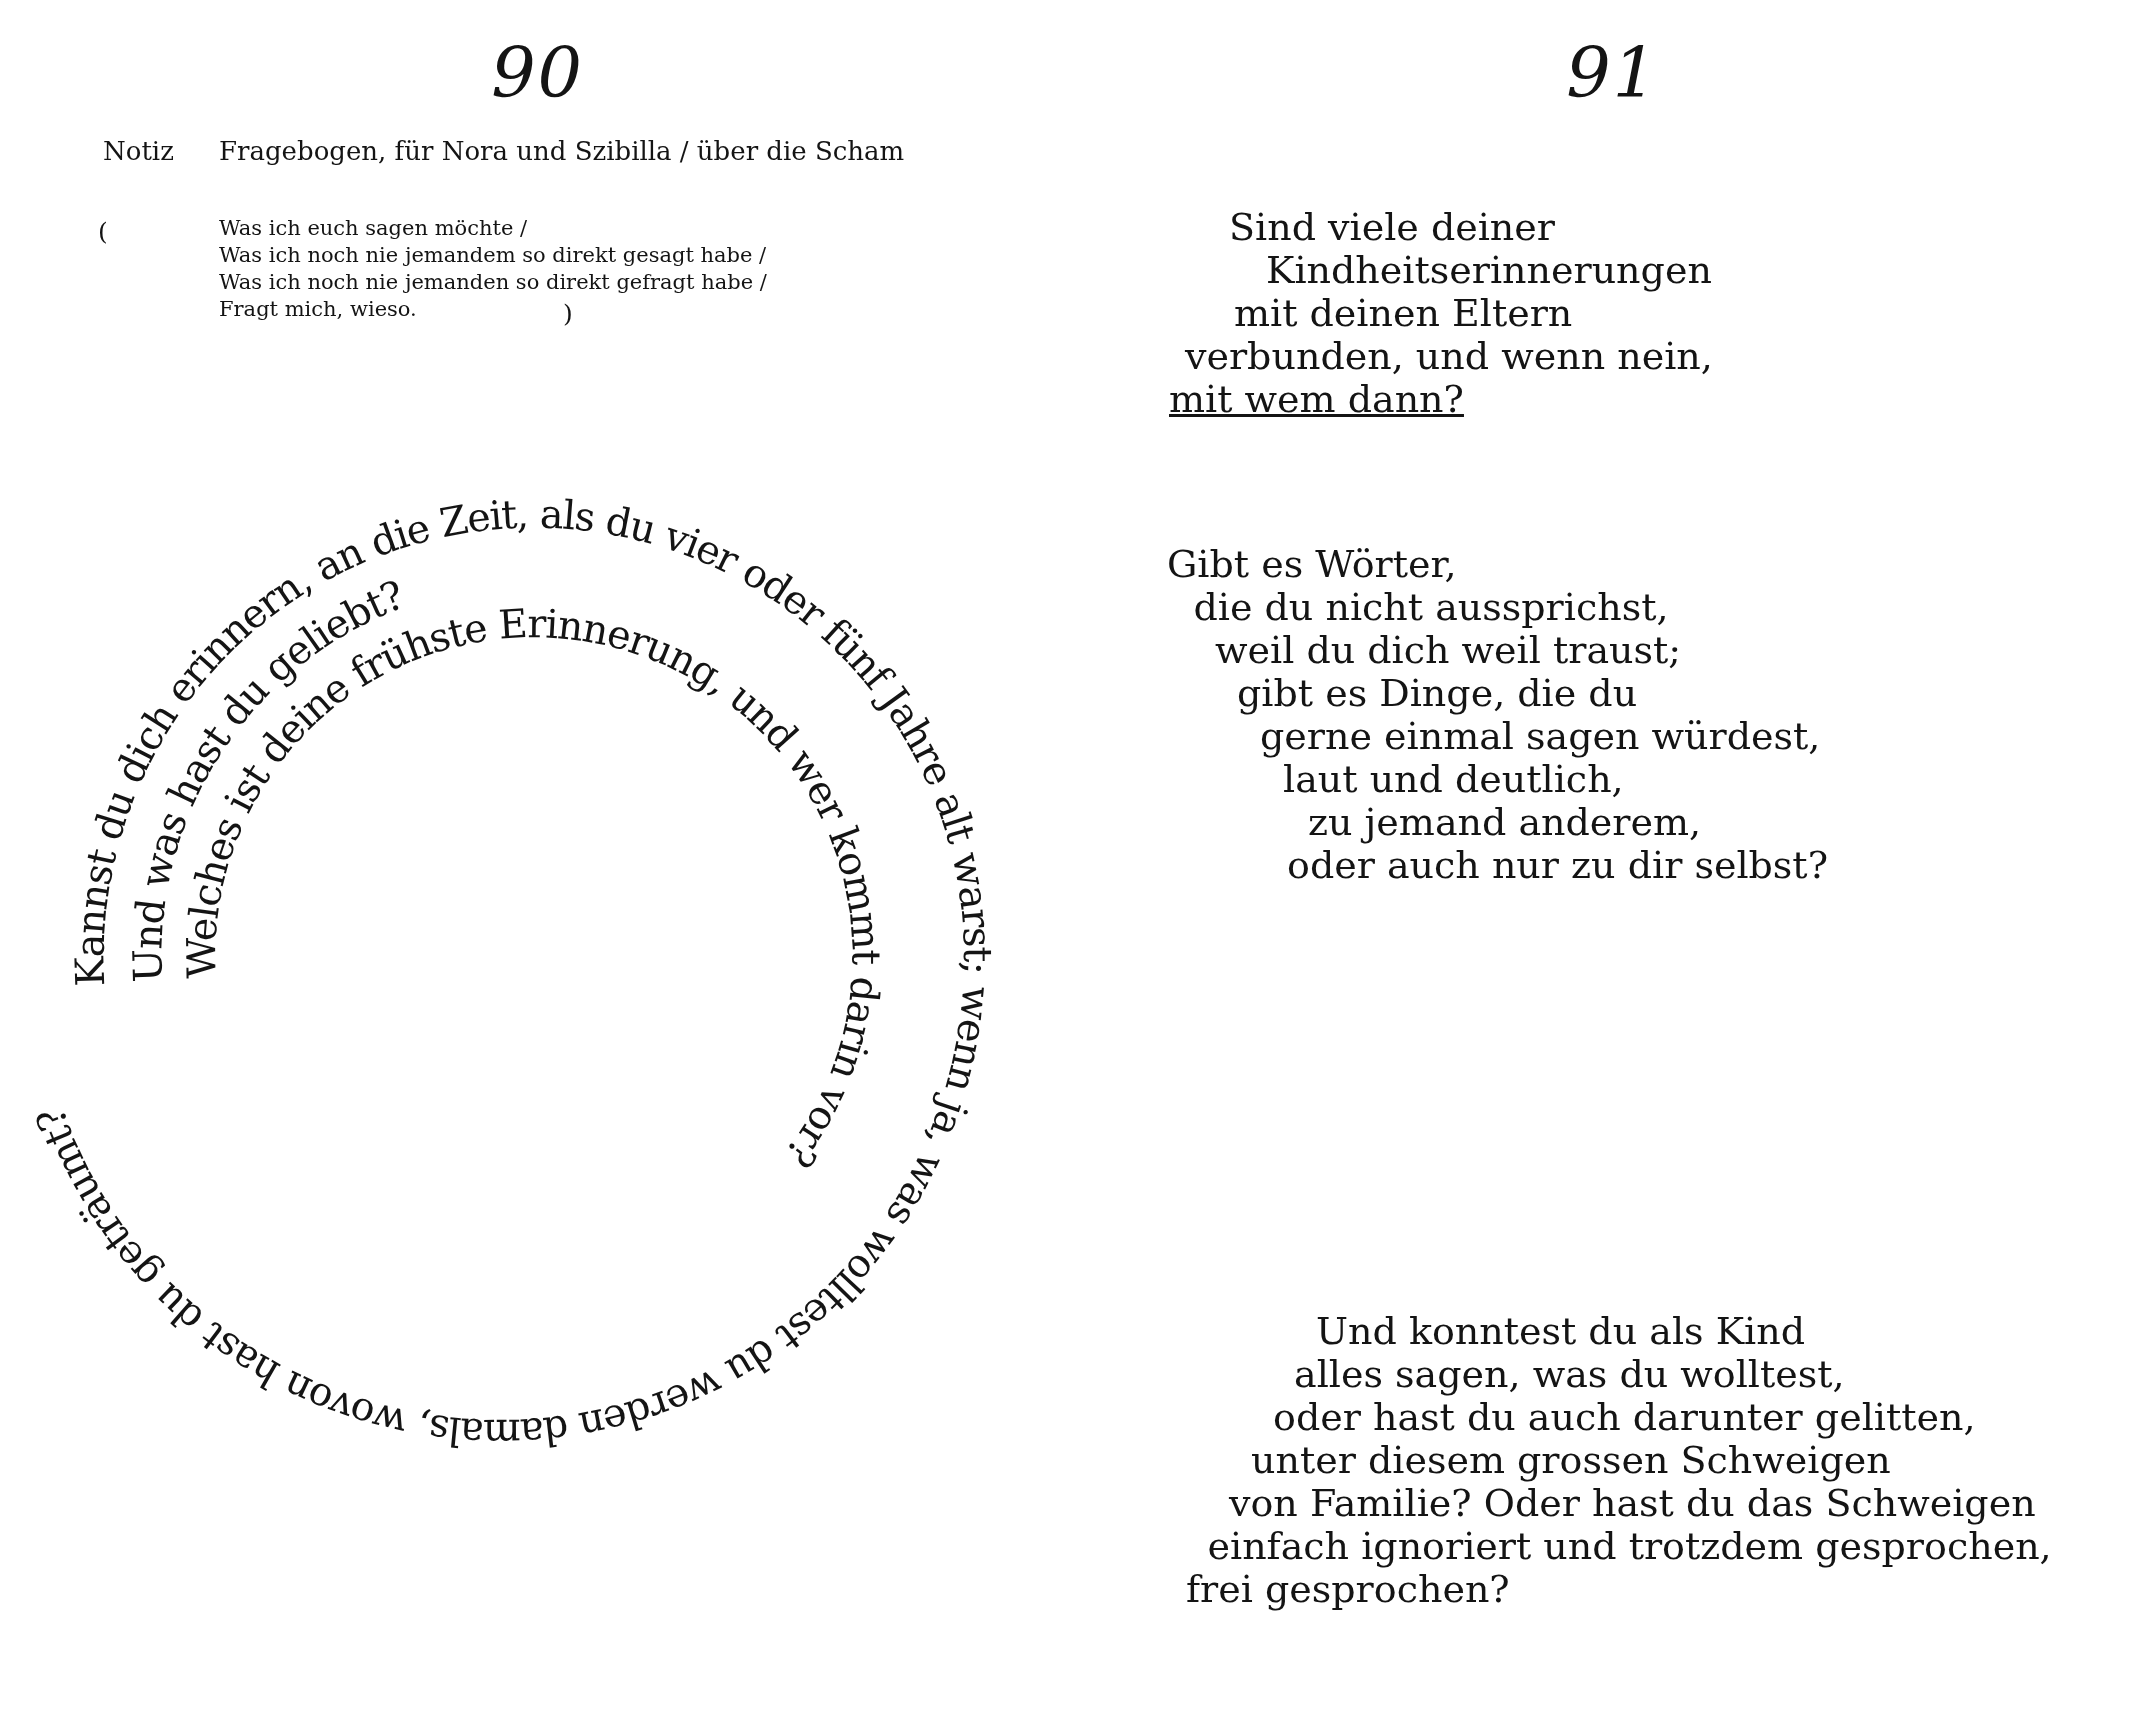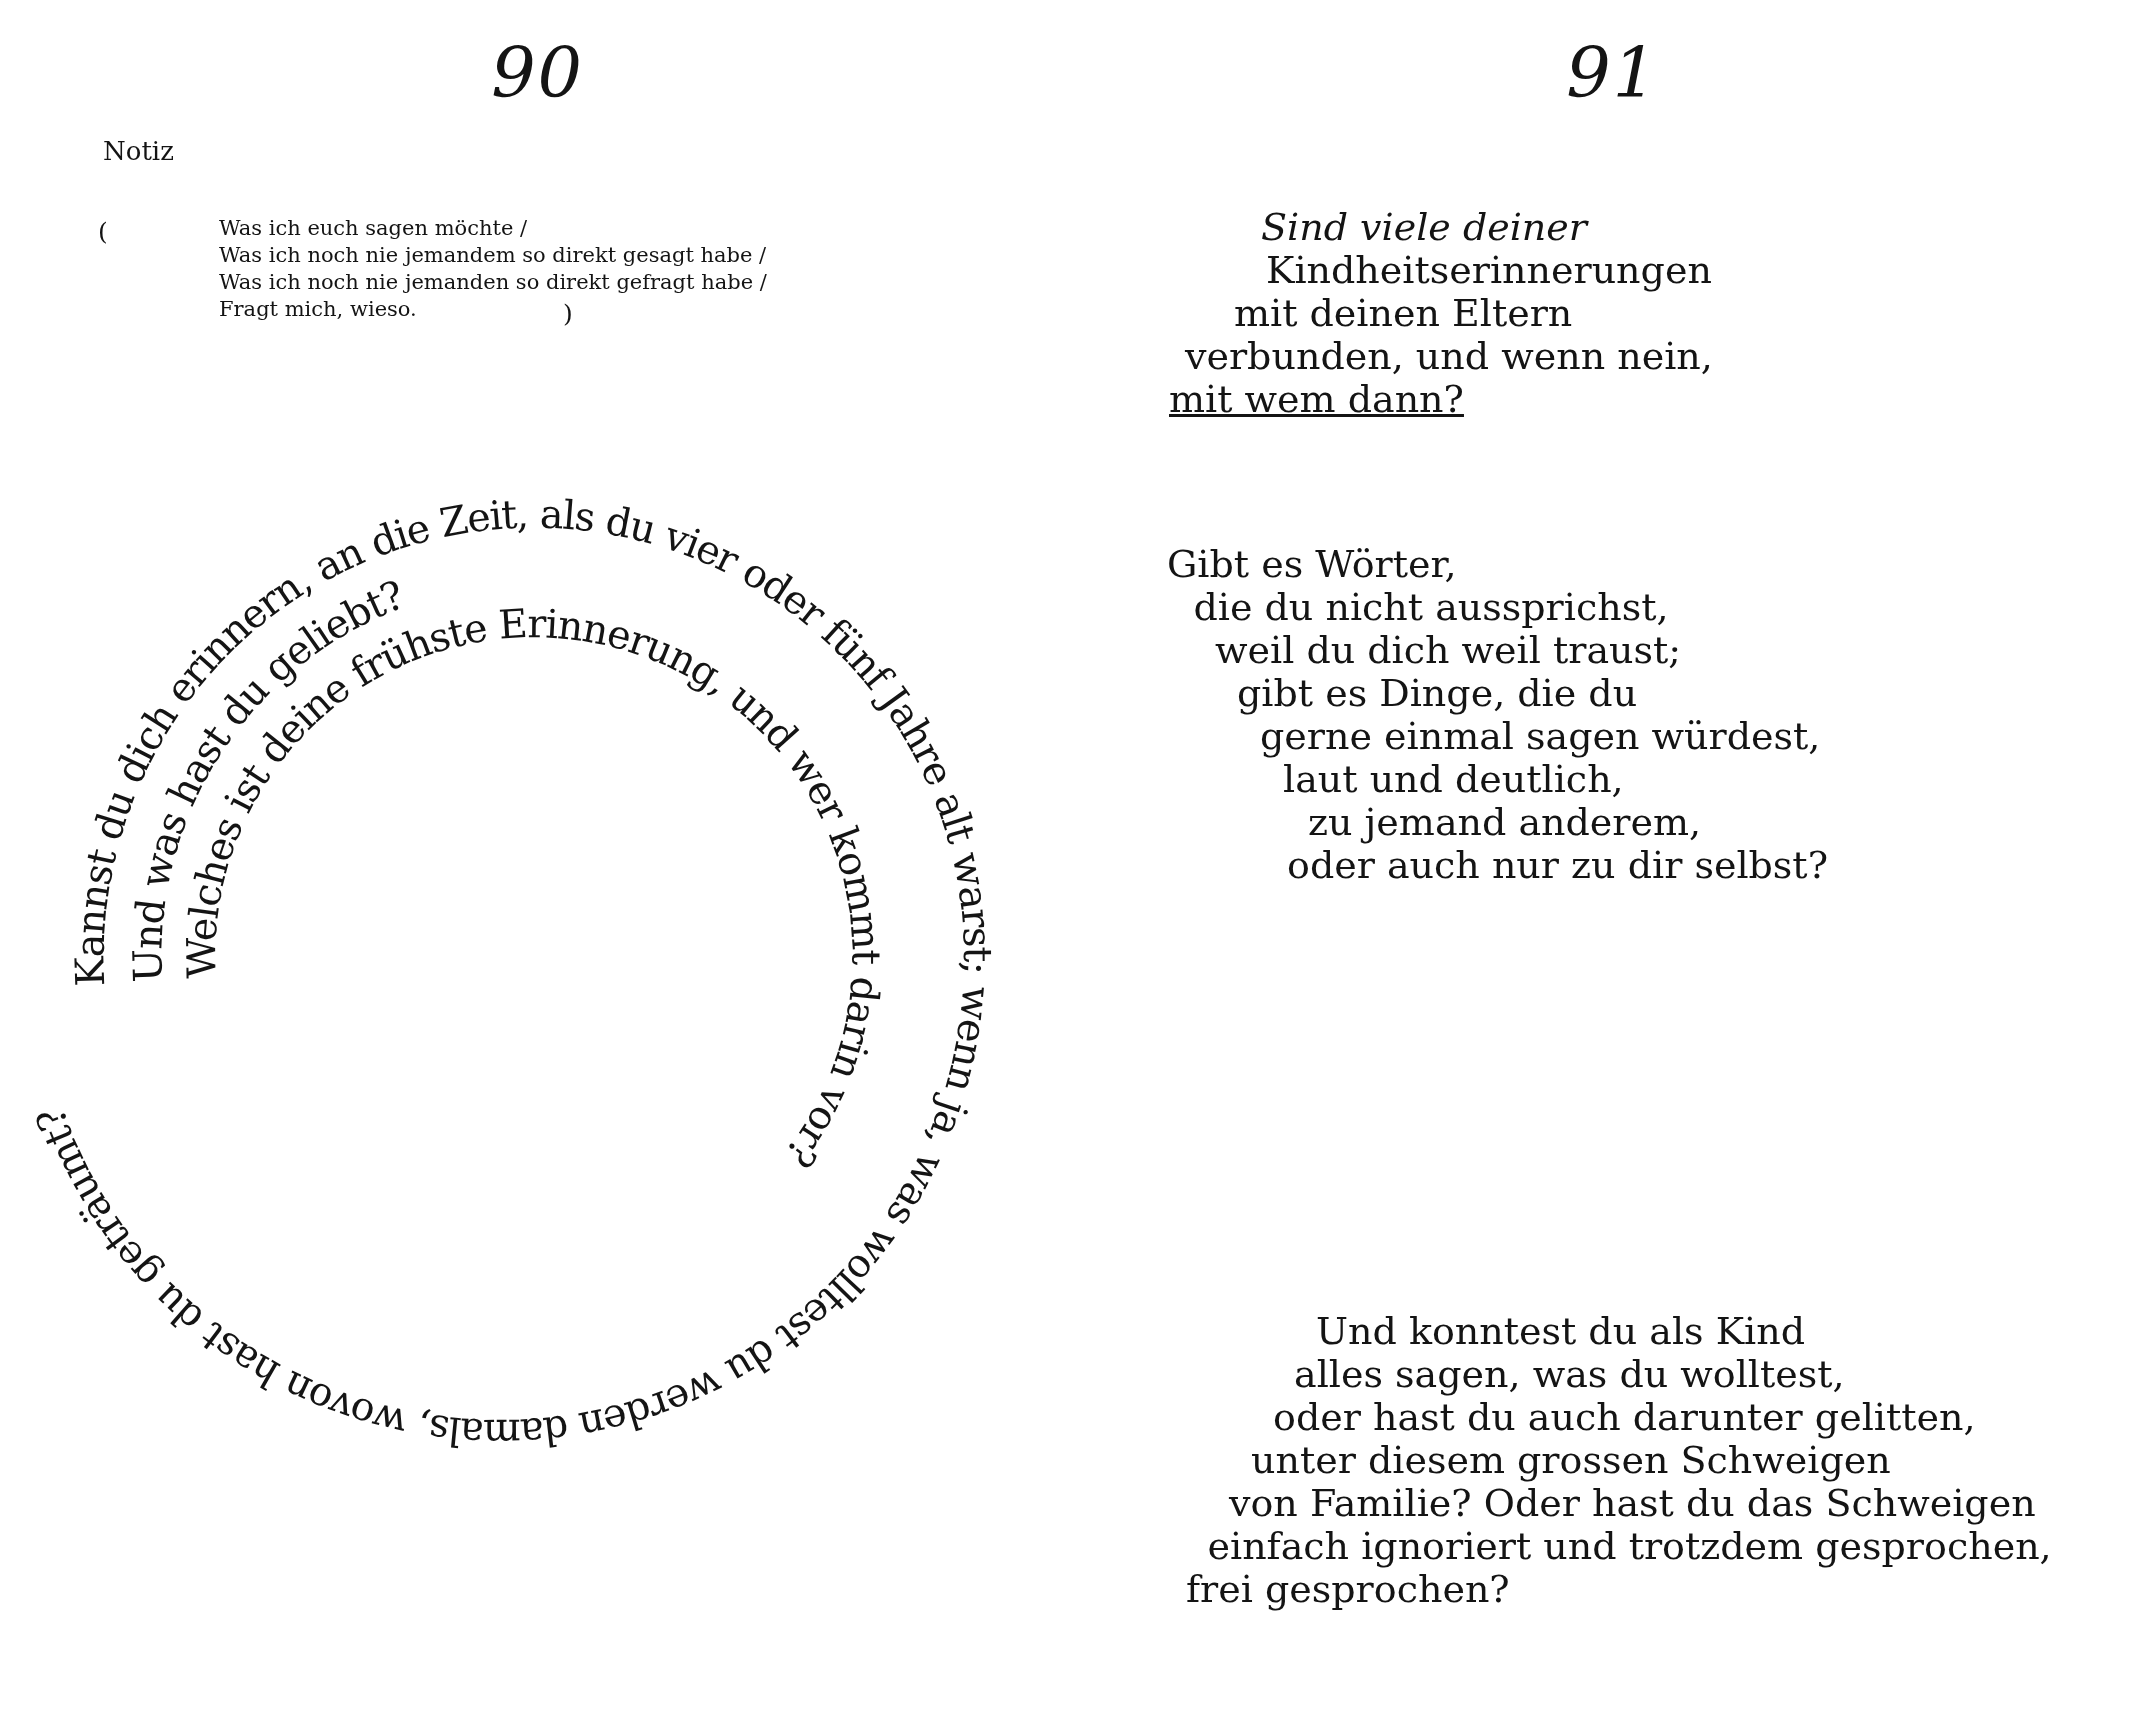--- a/index.html
+++ b/index.html
@@ -64,21 +64,21 @@
     fill:var(--text);
   }
   
   .stanza{
     position:absolute;
     font-size:38px;
     line-height:43px;
   }
   .stanza .line{white-space:nowrap;}
   #stanza-1{left:94px;top:206px;}
-  #stanza-1 .line:nth-child(1){margin-left:92px;font-style:italic;}
+  #stanza-1 .line:nth-child(1){margin-left:60px;}
   #stanza-1 .line:nth-child(2){margin-left:97px;}
   #stanza-1 .line:nth-child(3){margin-left:65px;}
   #stanza-1 .line:nth-child(4){margin-left:16px;}
   #stanza-1 .line:nth-child(5){margin-left:0;text-decoration:underline;}
   #stanza-2{left:92px;top:543px;}
   #stanza-2 .line:nth-child(1){margin-left:0;}
   #stanza-2 .line:nth-child(2){margin-left:26.5px;}
   #stanza-2 .line:nth-child(3){margin-left:48px;}
   #stanza-2 .line:nth-child(4){margin-left:70px;}
   #stanza-2 .line:nth-child(5){margin-left:93px;}
@@ -96,20 +96,21 @@
 </style>
 </head>
 <body>
 
 <div id="screen">
 
   <div class="page page-left">
     <div class="page-number">90</div>
 
     <div class="note-label">Notiz</div>
+    <div class="note-title">Fragebogen, für Nora und Szibilla / über die Scham</div>
 
     <div class="paren-open">(</div>
     <div class="paren-lines">
 
     <div class="pline">Was ich euch sagen möchte /</div>
         <div class="pline">Was ich noch nie jemandem so direkt gesagt habe /</div>
         <div class="pline">Was ich noch nie jemanden so direkt gefragt habe /</div>
         <div class="pline">Fragt mich, wieso.</div>
       </div>
     <div class="paren-close">)</div>

